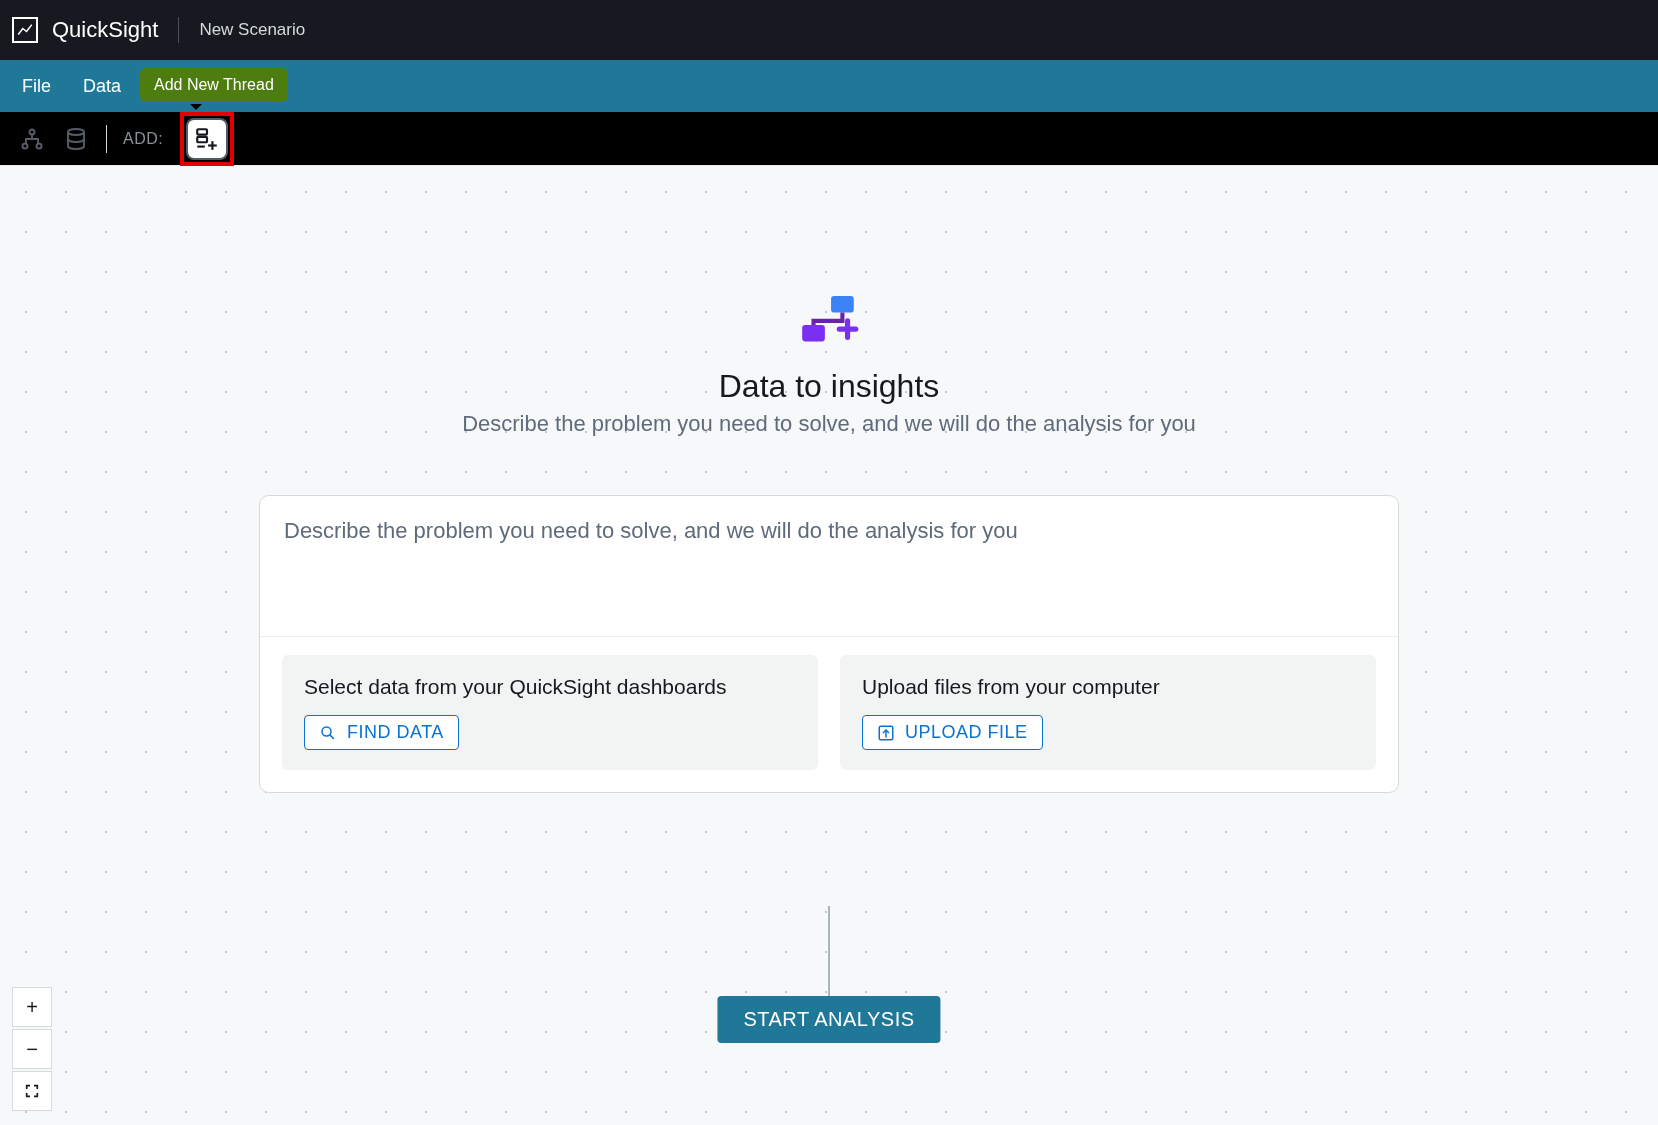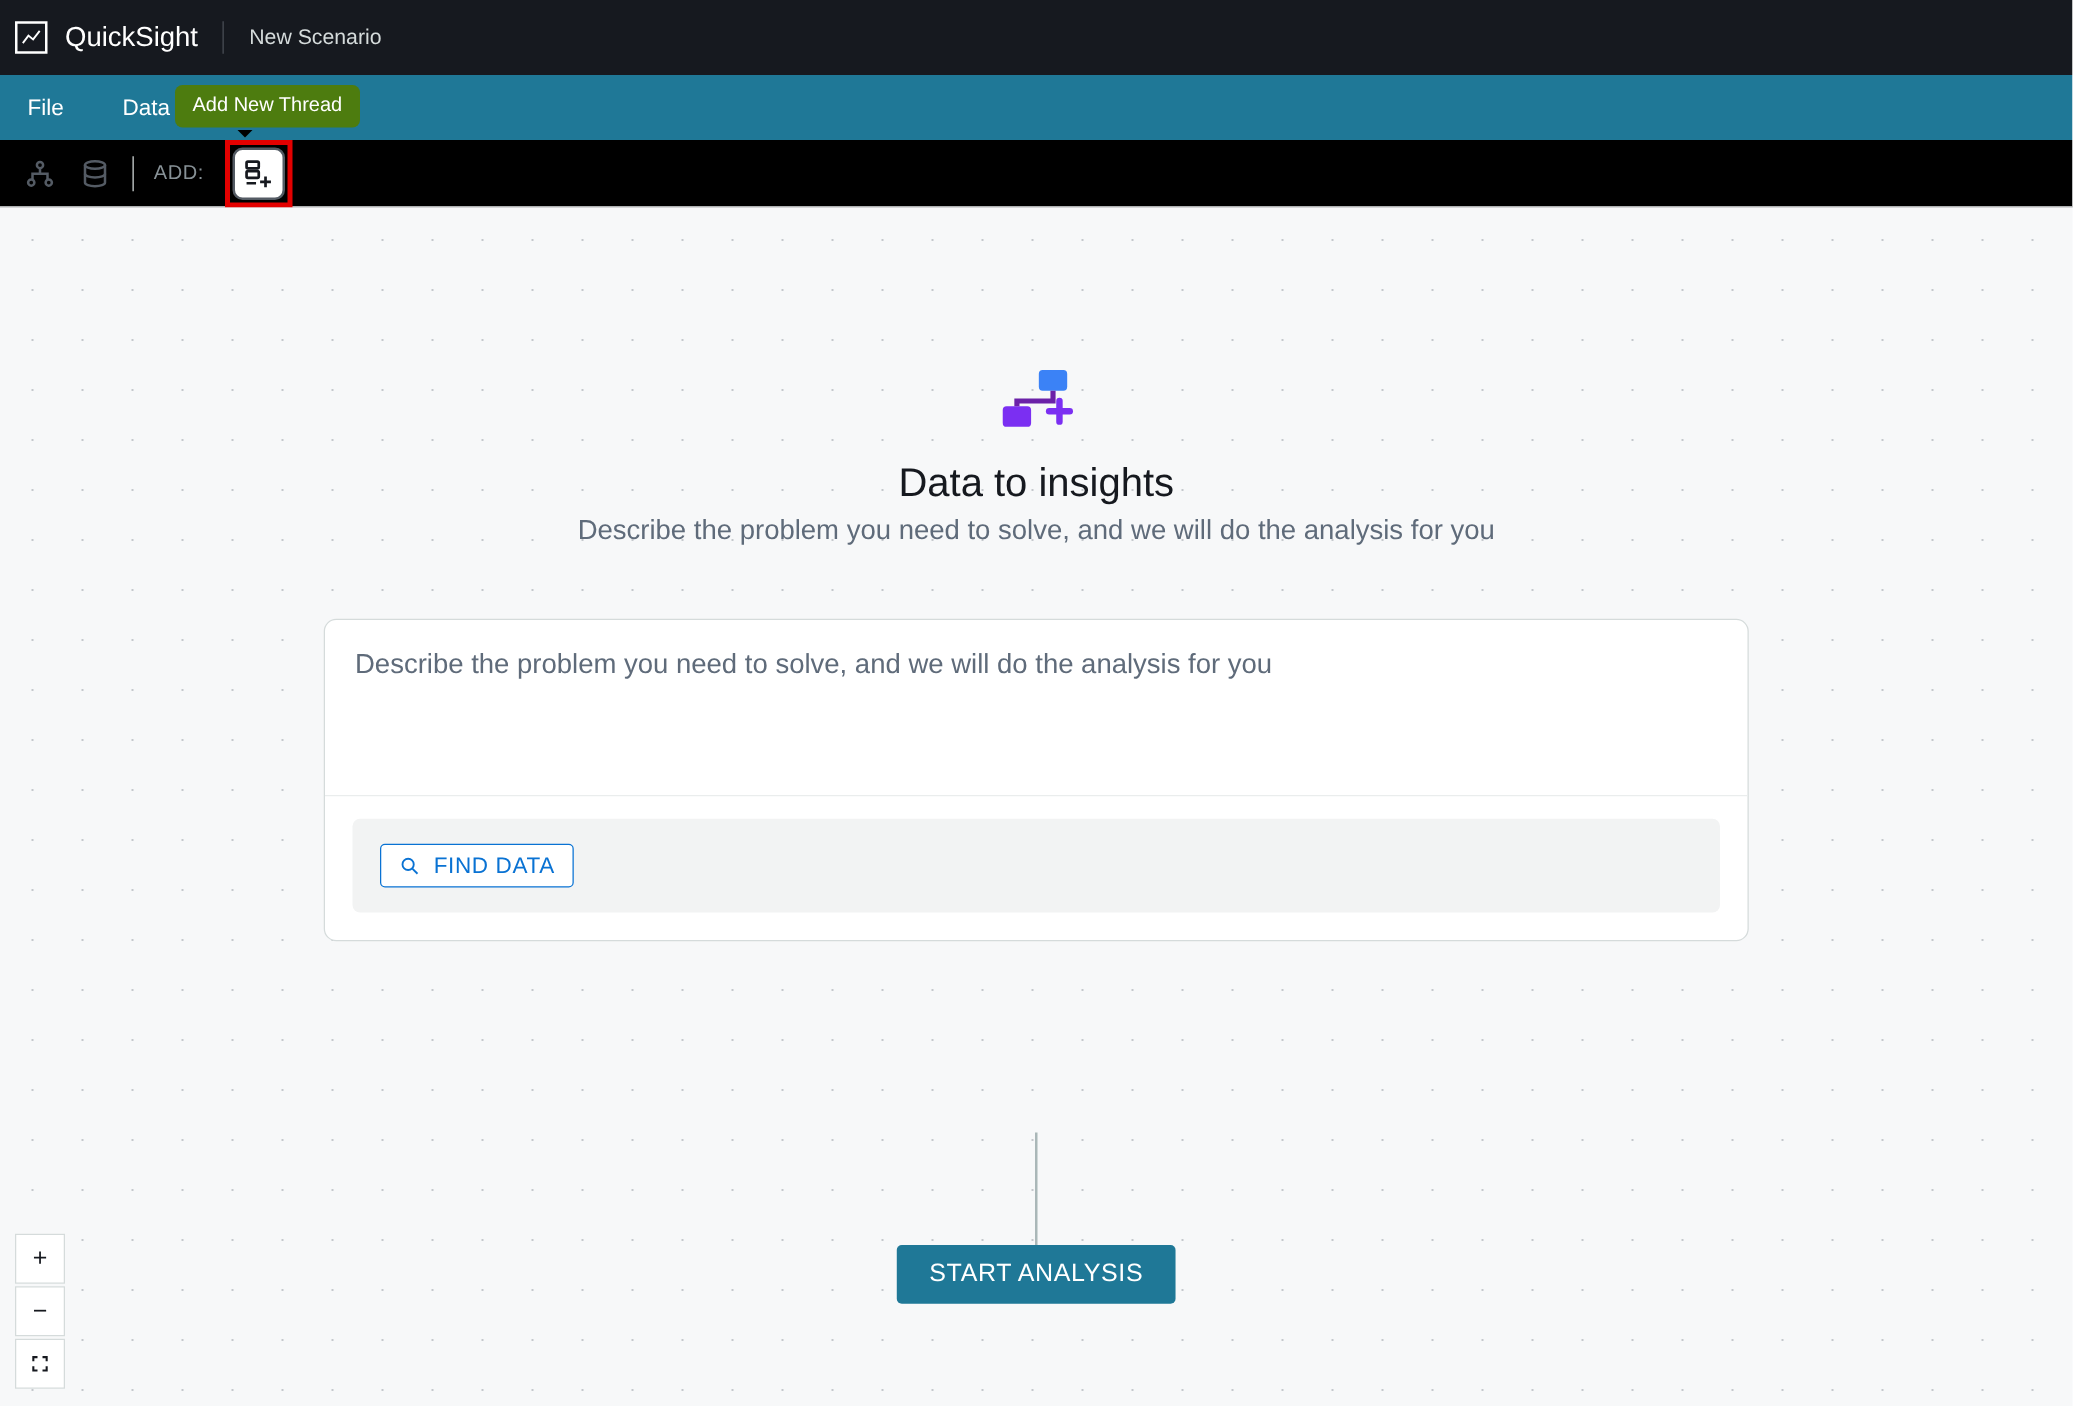--- a/index.html
+++ b/index.html
@@ -15,21 +15,21 @@
     width: 26px; height: 26px; display: inline-flex; align-items: center; justify-content: center;
     border: 2px solid #fff;
   }
   .qs-brand { font-size: 22px; font-weight: 400; }
   .top-divider { width: 1px; height: 26px; background: #4a4f57; margin: 0 6px; }
   .scenario-name { font-size: 17px; color: #d5dbdb; }
 
   
   .menubar {
     height: 52px; background: #1f7897; display: flex; align-items: center;
-    padding: 0 8px; gap: 19px; position: relative;
+    padding: 0 8px; gap: 4px; position: relative;
   }
   .menubar-item {
     color: #fff; font-size: 18px; padding: 8px 14px; cursor: pointer;
   }
 
   
   .tooltip {
     position: absolute; left: 140px; top: 8px;
     background: #4d7c0f; color: #fff; font-size: 16px;
     padding: 8px 14px; border-radius: 6px; white-space: nowrap;
@@ -202,31 +202,45 @@
     <div class="hero-title">Data to insights</div>
     <div class="hero-sub">Describe the problem you need to solve, and we will do the analysis for you</div>
 
     <div class="prompt-card">
       <div class="prompt-area" contenteditable="true" style="color: rgb(95, 107, 122);">Describe the problem you need to solve, and we will do the analysis for you</div>
 
       <div class="add-data-bar">
 
         <div class="add-data-row">
           <div class="data-tile">
+            <div class="data-tile-title">Select data from your QuickSight dashboards</div>
             <button class="tile-btn">
               <span>
                 <svg viewBox="0 0 24 24" width="18" height="18" stroke="#0972d3" stroke-width="2" fill="none">
                   <circle cx="10" cy="10" r="6"></circle>
                     <line x1="20" y1="20" x2="14.5" y2="14.5"></line>
                 </svg>
               </span>
               <span>FIND DATA</span>
             </button>
           </div>
 
+          <div class="data-tile">
+            <div class="data-tile-title">Upload files from your computer</div>
+            <button class="tile-btn">
+              <span>
+                <svg viewBox="0 0 24 24" width="18" height="18" stroke="#0972d3" stroke-width="2" fill="none">
+                  <rect x="3" y="3" width="18" height="18" rx="2"></rect>
+                  <polyline points="8,12 12,8 16,12"></polyline>
+                    <line x1="12" y1="8" x2="12" y2="18"></line>
+                </svg>
+              </span>
+              <span>UPLOAD FILE</span>
+            </button>
+          </div>
         </div>
       </div>
     </div>
   </div>
 
   <div class="connector" style="top: 740px; height: 100px;"></div>
 
   <button class="start-btn" style="top: 830px;">
     <span>START ANALYSIS</span>
   </button>

